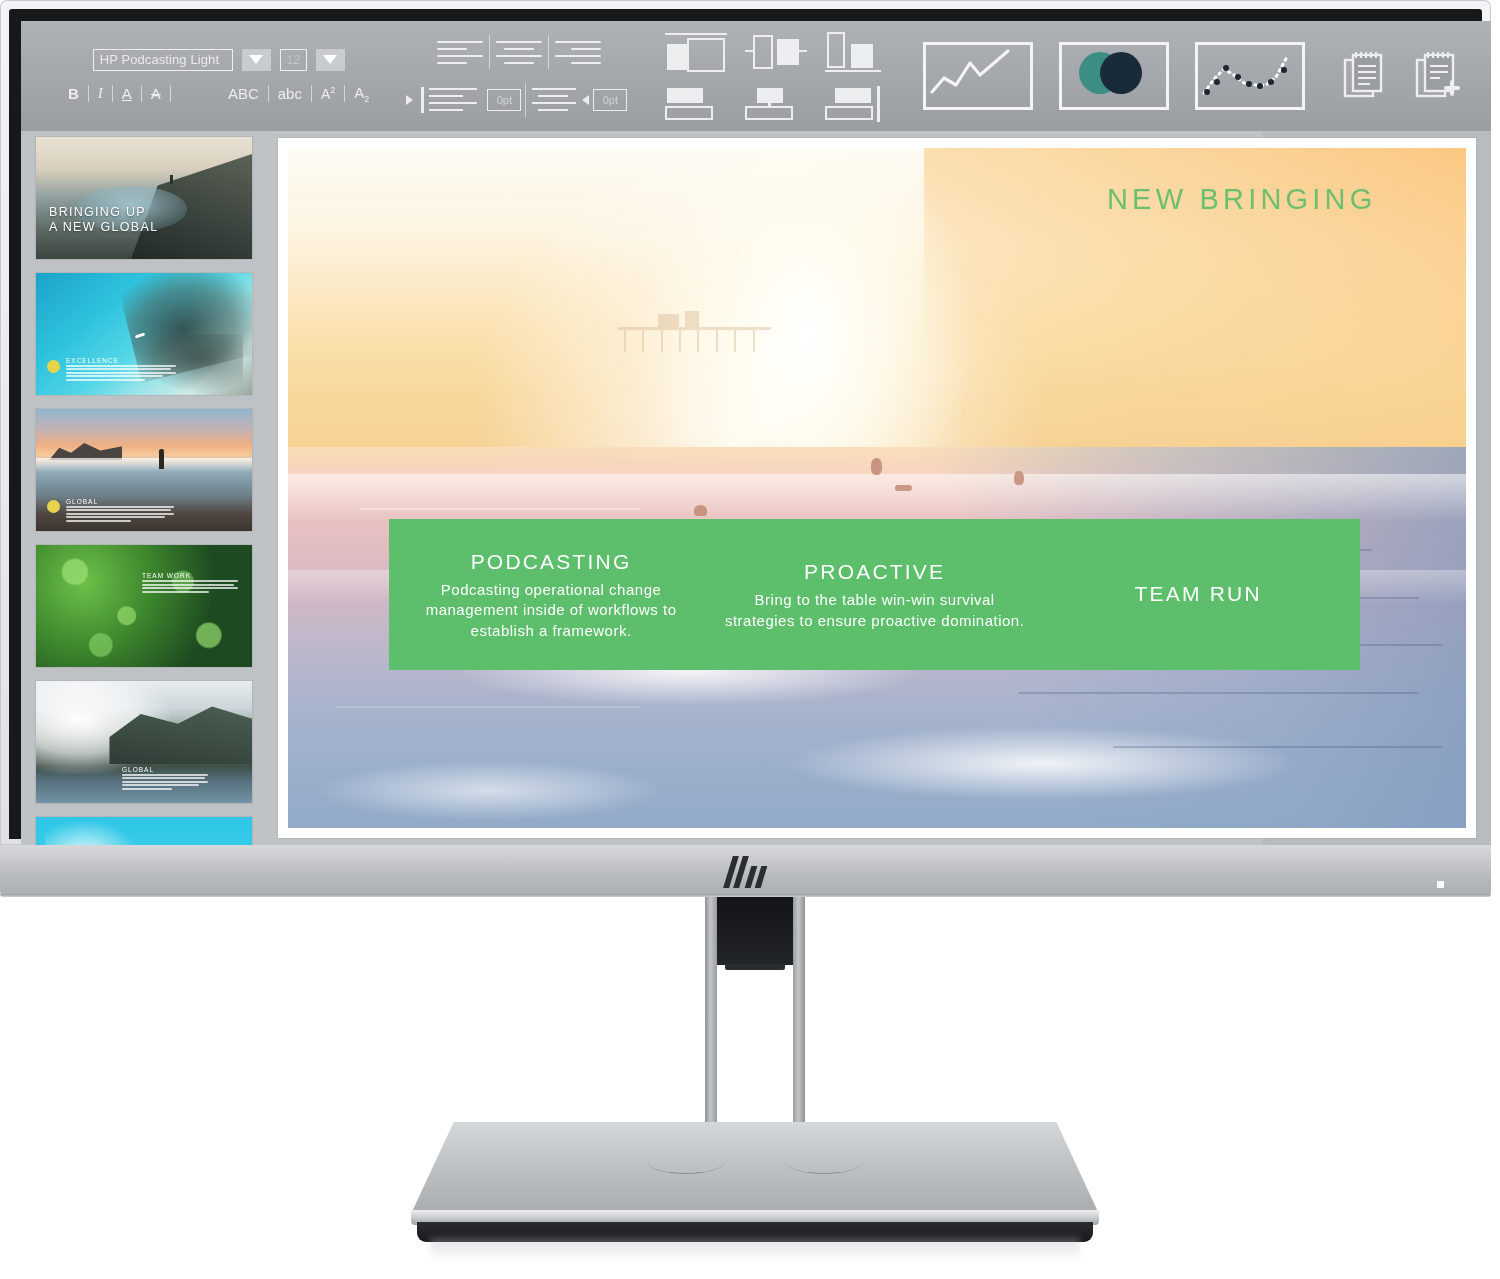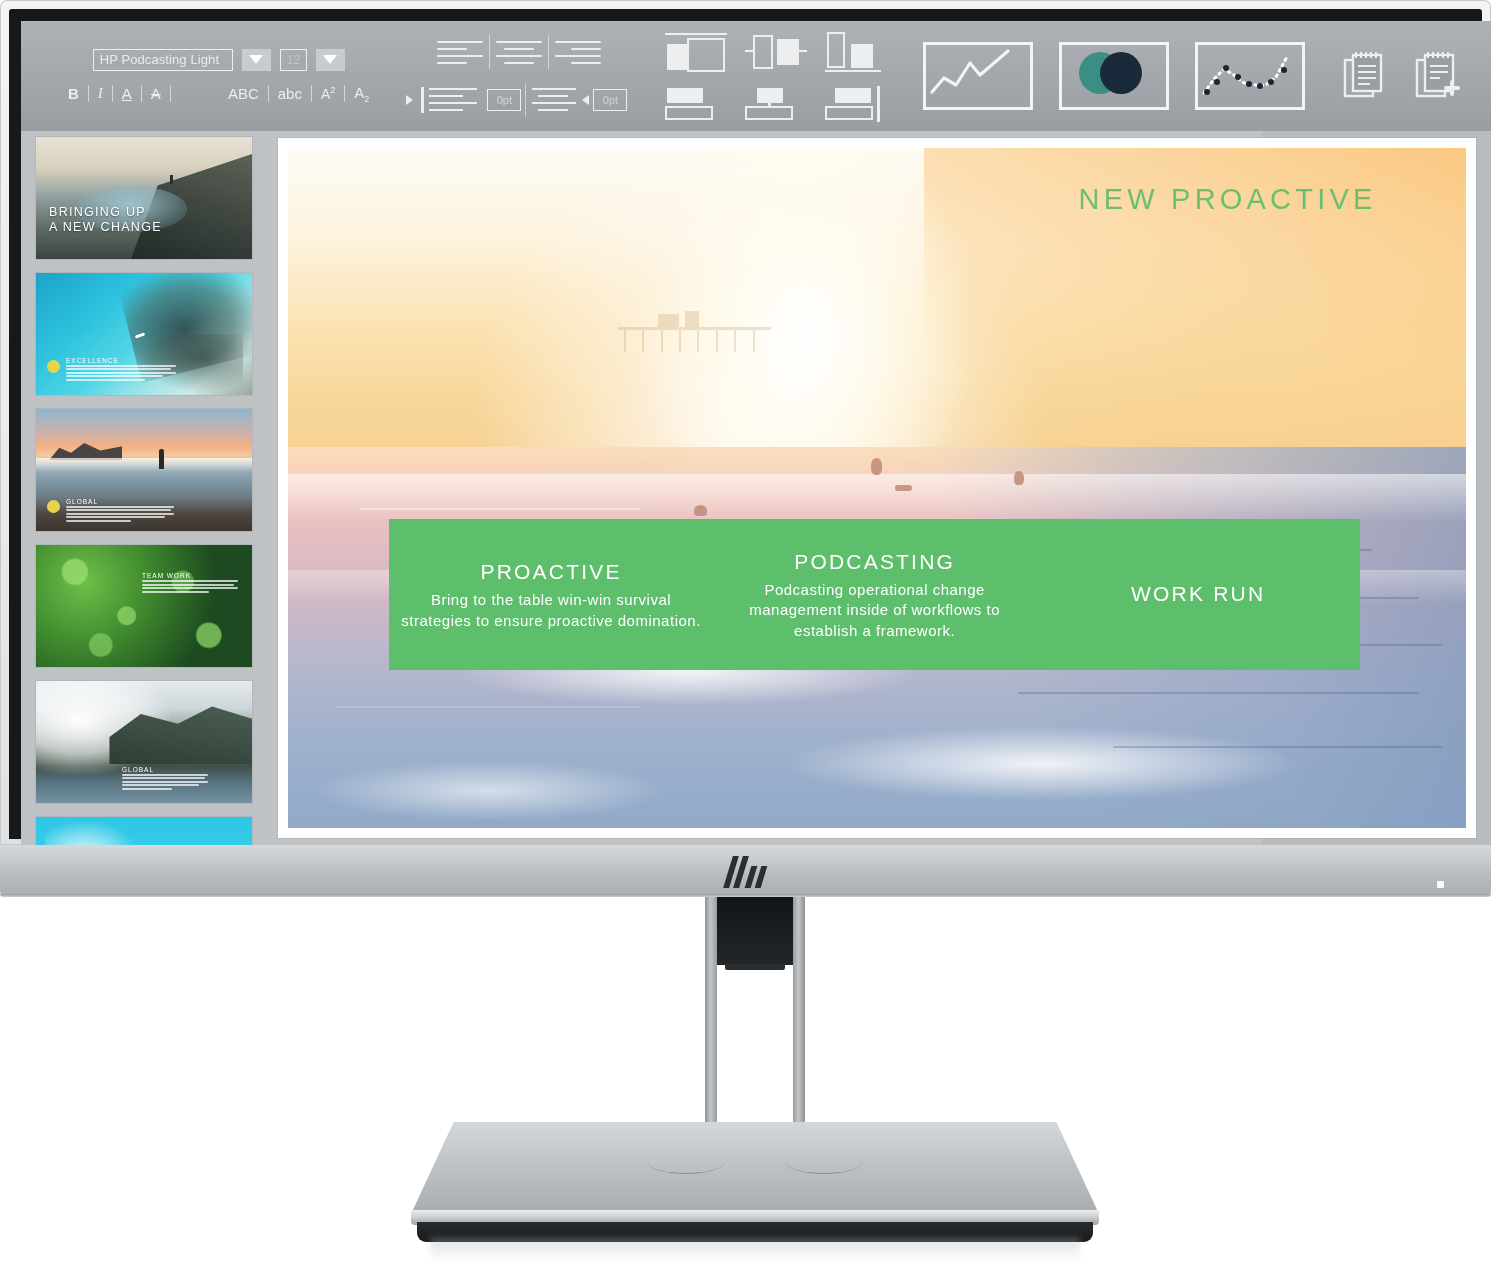--- a/index.html
+++ b/index.html
@@ -422,21 +422,21 @@
           <div style="position:absolute;right:0;top:14%;width:56%;height:86%;
               background:linear-gradient(200deg,#5c6357 0%,#37403a 60%,#222a26 100%);
               clip-path:polygon(22% 30%,100% 0,100% 100%,0 100%);"></div>
           <div style="position:absolute;left:18%;top:40%;width:52%;height:38%;
               background:radial-gradient(ellipse at 50% 40%, rgba(160,195,205,.9), rgba(120,160,175,.3) 70%);
               border-radius:50%;"></div>
           <div style="position:absolute;left:62%;top:31%;width:3px;height:9px;
               background:#2a322c;"></div>
           <div class="th-cap th-t1">
             <div>BRINGING UP</div>
-            <div>A NEW CHANGE</div>
+            <div>A NEW GLOBAL</div>
           </div>
         </div>
 
         <div class="thumb">
           <div class="img" style="background:
              linear-gradient(140deg,#1ca3c9 0%,#2ec2de 30%,#52d6e6 52%,#95e3e8 66%,#cfe9e6 82%,#9aa69c 100%);"></div>
           <div style="position:absolute;right:-4%;top:-8%;width:62%;height:86%;
              background:radial-gradient(ellipse at 40% 60%, rgba(40,60,58,.85) 0%, rgba(70,92,86,.55) 45%, rgba(150,170,160,0) 72%);
              transform:rotate(-14deg);"></div>
           <div style="position:absolute;right:4%;bottom:2%;width:48%;height:48%;
@@ -573,34 +573,34 @@
 
           <div class="surfer" style="left:49.5%;top:45.6%;width:11px;height:17px;"></div>
           <div class="surfer" style="left:51.5%;top:49.5%;width:17px;height:6px;border-radius:3px;"></div>
           <div class="surfer" style="left:61.6%;top:47.5%;width:10px;height:14px;"></div>
           <div class="surfer" style="left:34.5%;top:52.5%;width:13px;height:11px;border-radius:50% 50% 30% 30%;"></div>
           <div class="surfer" style="left:32%;top:55.5%;width:28px;height:6px;border-radius:4px;opacity:.7"></div>
           <div class="surfer dark" style="left:63.5%;top:64.5%;width:12px;height:13px;"></div>
           <div class="surfer dark" style="left:60%;top:68.5%;width:34px;height:7px;border-radius:4px;opacity:.65"></div>
 
           <div class="s-title">
-            <div class="s-l3">NEW PROACTIVE</div>
+            <div class="s-l3">NEW BRINGING</div>
           </div>
 
           <div class="green-panel">
+            <div class="gp-col">
+              <div class="gp-h">PODCASTING</div>
+              <div class="gp-b">Podcasting operational change management inside of workflows to establish a framework.</div>
+            </div>
             <div class="gp-col">
               <div class="gp-h">PROACTIVE</div>
               <div class="gp-b">Bring to the table win-win survival strategies to ensure proactive domination.</div>
             </div>
             <div class="gp-col">
-              <div class="gp-h">PODCASTING</div>
-              <div class="gp-b">Podcasting operational change management inside of workflows to establish a framework.</div>
-            </div>
-            <div class="gp-col">
-              <div class="gp-h">WORK RUN</div>
+              <div class="gp-h">TEAM RUN</div>
             </div>
           </div>
 
         </div>
       </div>
 
     </div>
   </div>
   </div>
   </div>

